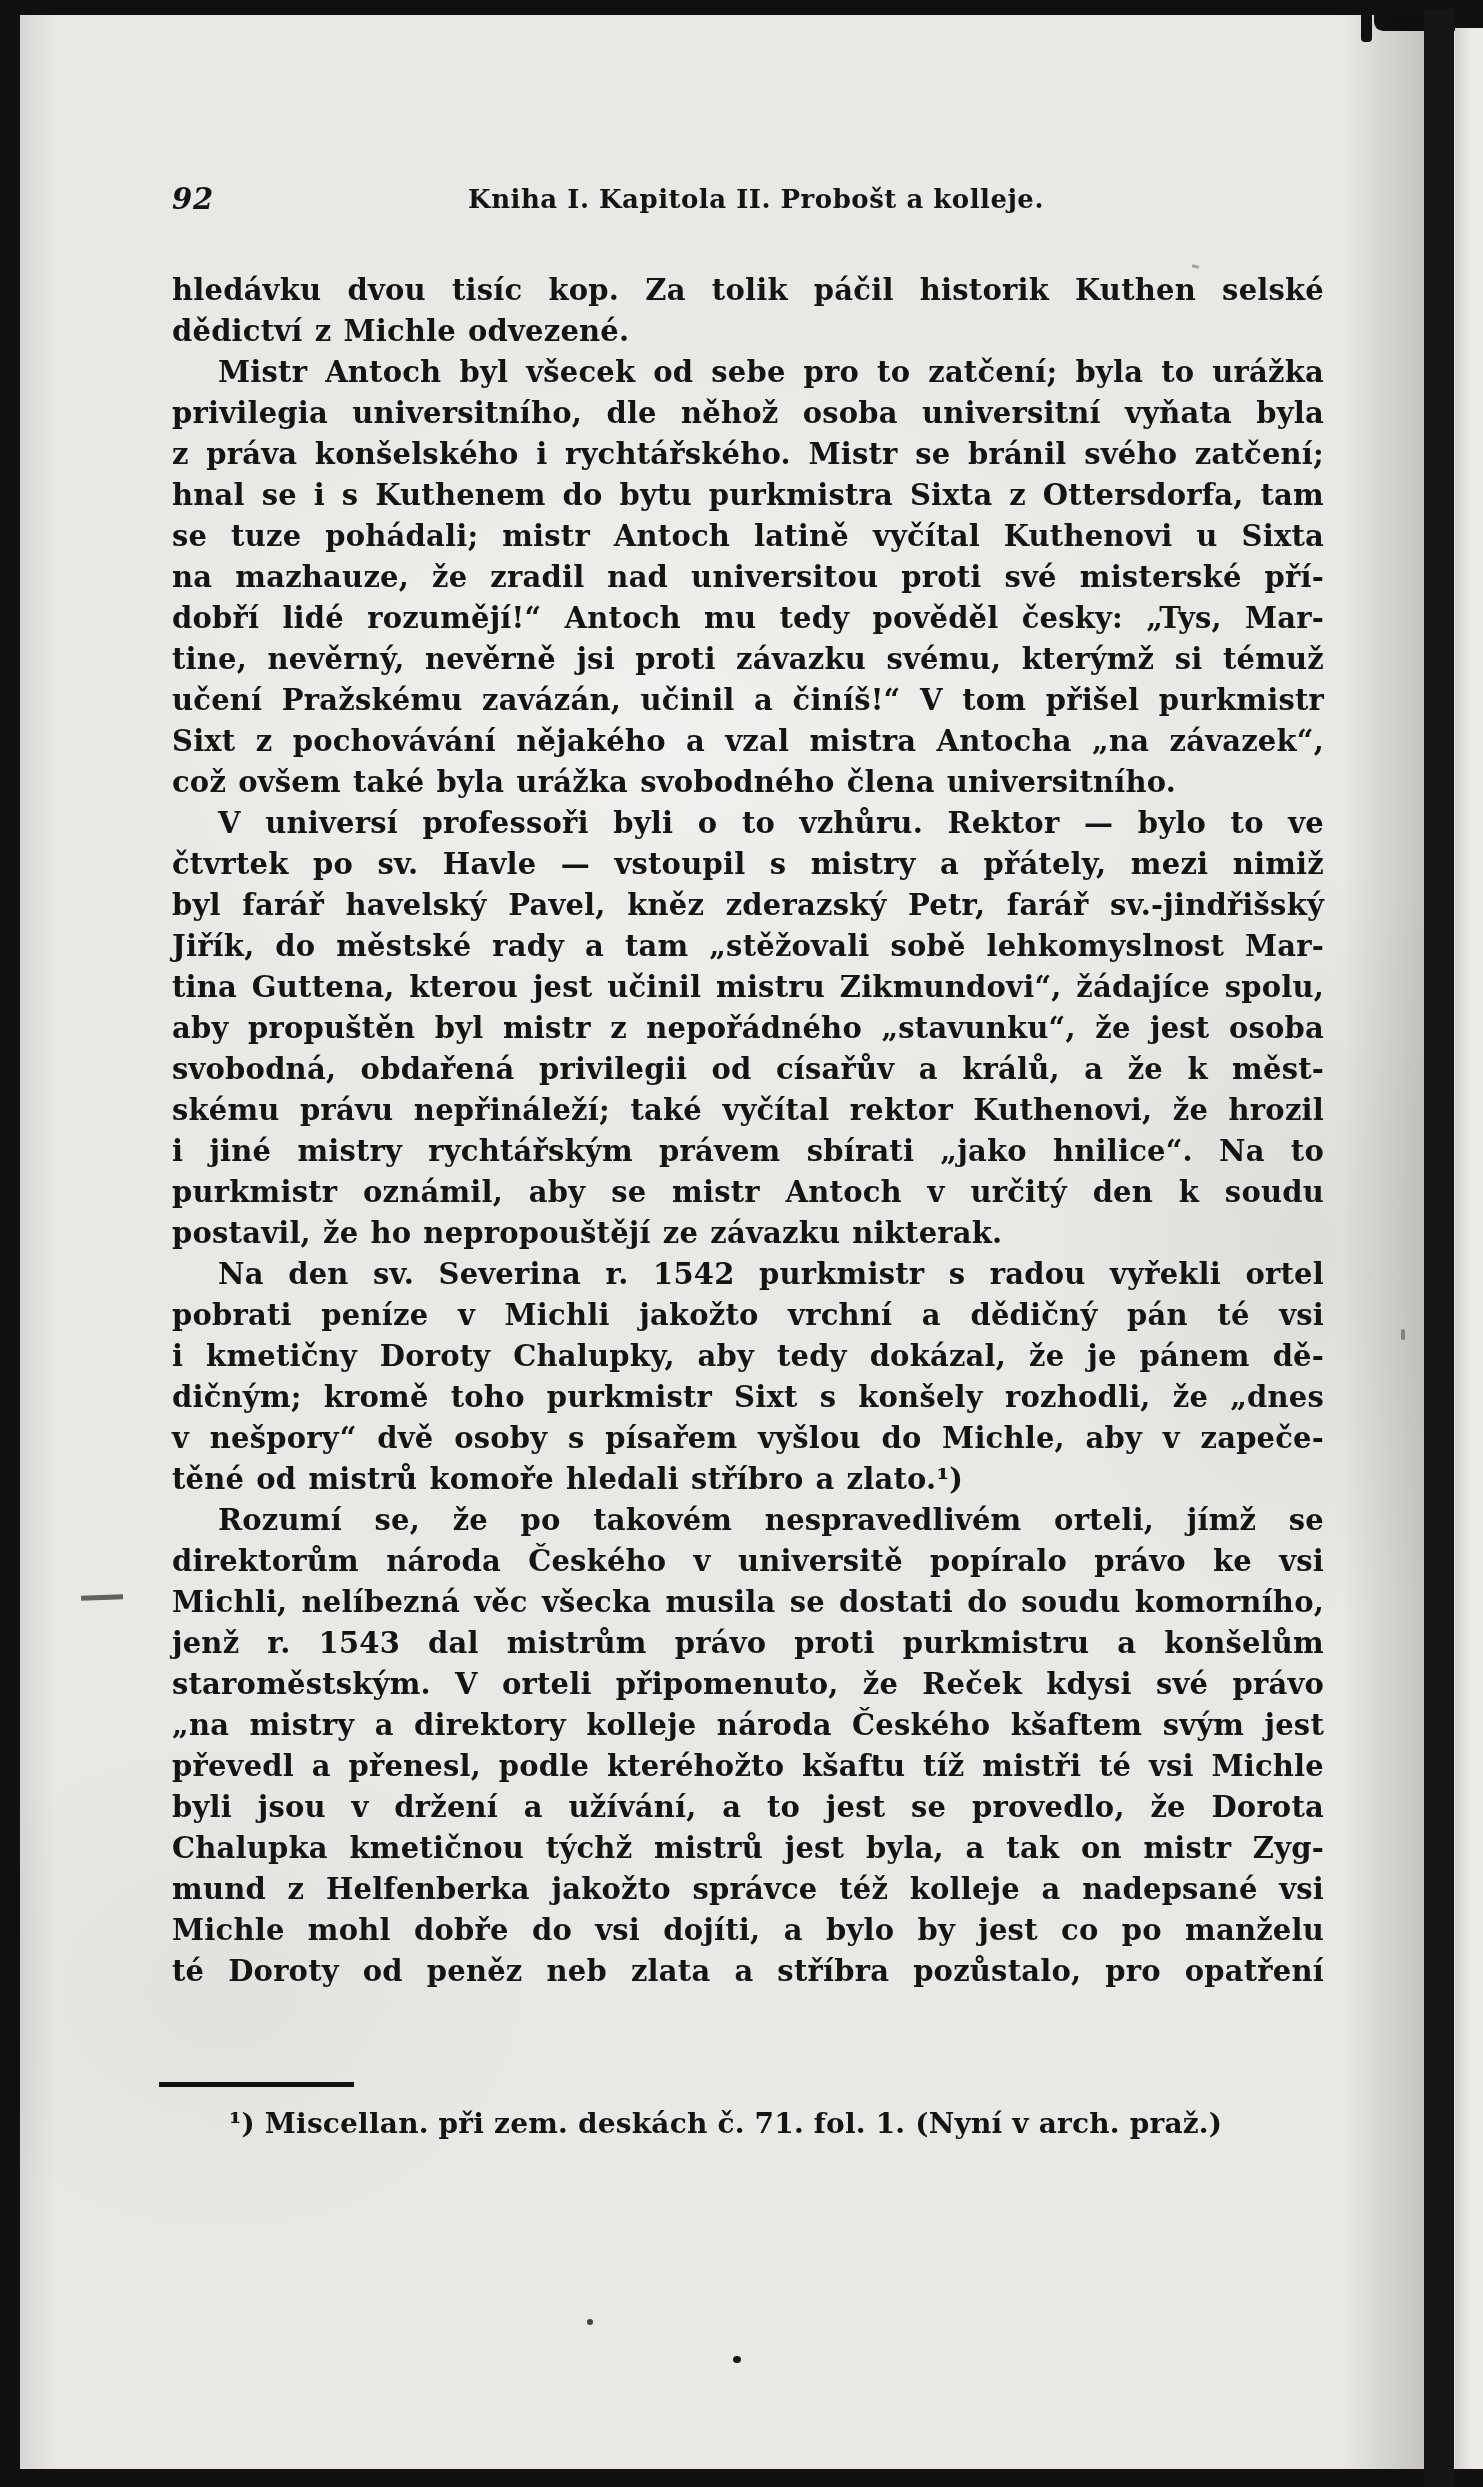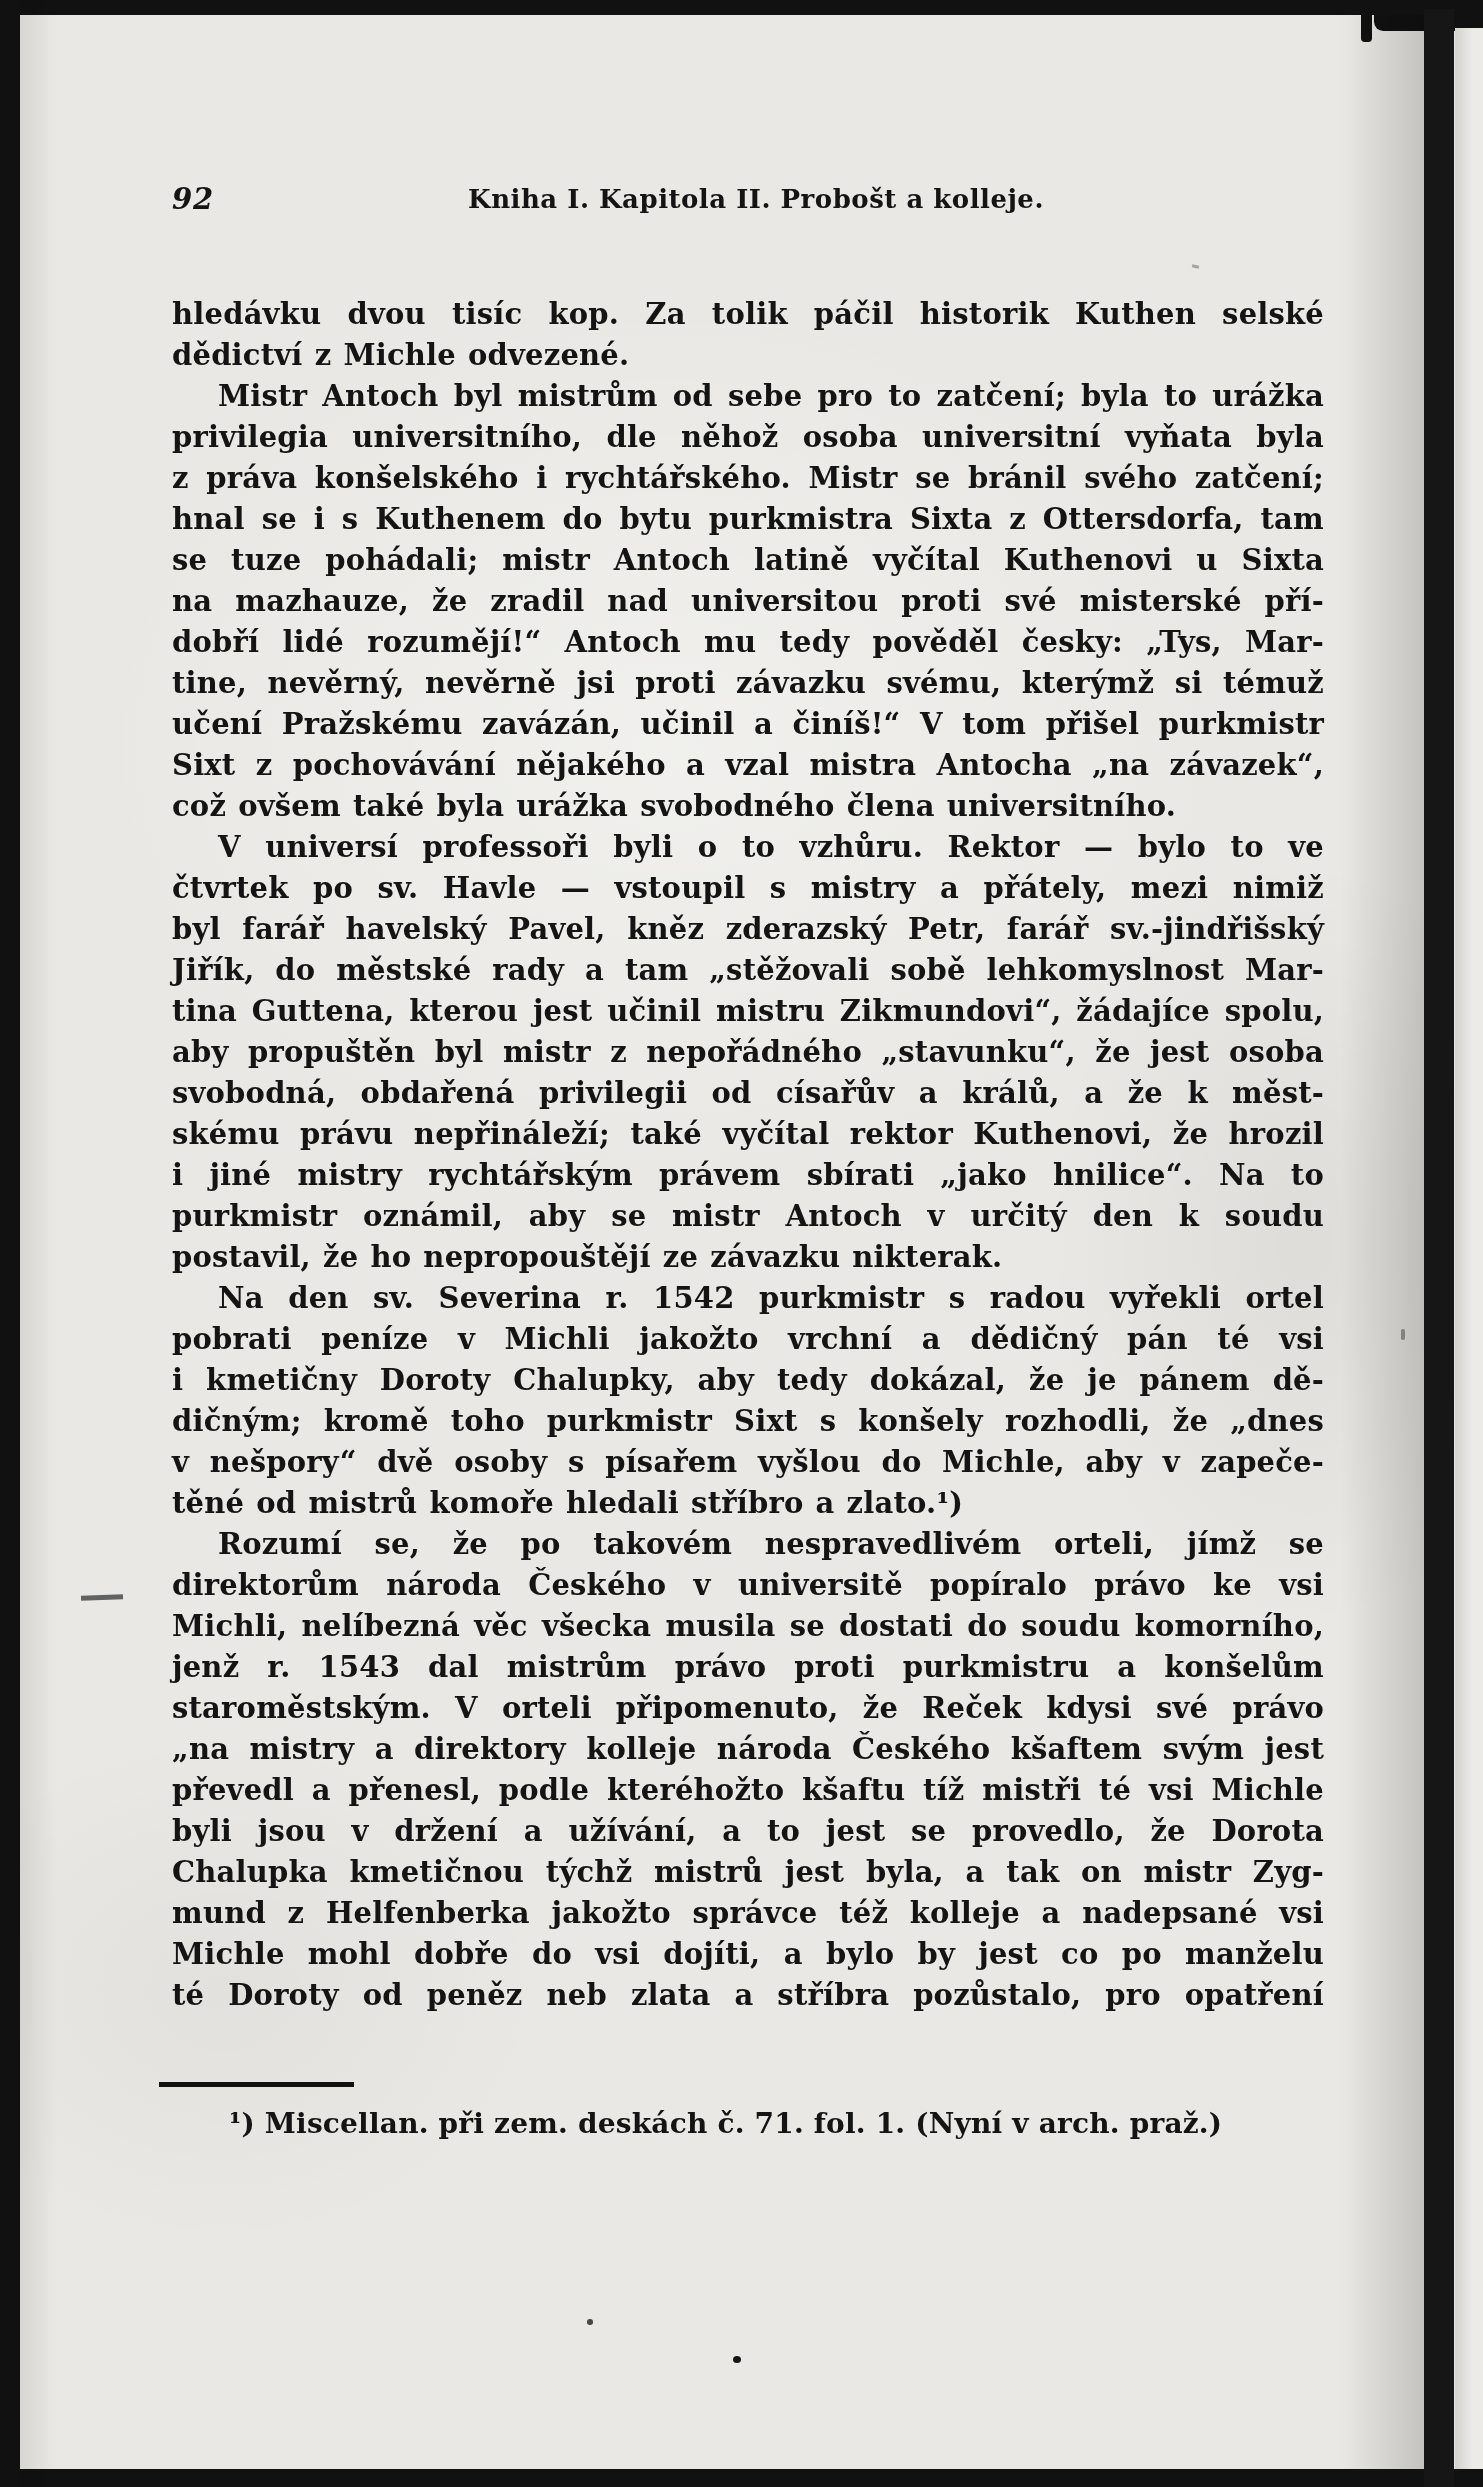--- a/index.html
+++ b/index.html
@@ -31,21 +31,21 @@
     background:linear-gradient(to right,rgba(0,0,0,0.08),rgba(0,0,0,0));}
 
   
   .content{position:absolute;left:172px;top:0;width:1152px;}
   .running-head{position:absolute;left:0;top:182px;width:1152px;height:37px;}
   .page-num{position:absolute;left:0;top:0;font-size:29px;font-weight:bold;letter-spacing:0.9px;font-style:italic;}
   .head-title{position:absolute;left:16px;right:0;top:1.8px;text-align:center;
     font-size:26px;font-weight:bold;letter-spacing:0.5px;}
 
   .body-text{position:absolute;left:0;top:270px;width:1152px;font-size:29px;font-weight:bold;
-    letter-spacing:0.2px;word-spacing:1.8px;margin-top:24px;}
+    letter-spacing:0.2px;word-spacing:1.8px;}
   .line{height:41px;line-height:41px;text-align:justify;text-align-last:justify;text-justify:inter-word;}
   .line.flush-left{text-align-last:left;}
   .line.indent{text-indent:46px;}
 
   .footnote-rule{position:absolute;left:-13px;top:2082px;width:195px;height:4.6px;background:#111;}
   .footnote{position:absolute;left:57px;top:2107px;width:1060px;font-size:28px;font-weight:bold;
     line-height:33px;letter-spacing:0.2px;}
 
   
   .artifact{position:absolute;}
@@ -73,21 +73,21 @@
   <div class="content">
 
     <div class="running-head">
       <span class="page-num">92</span>
       <span class="head-title">Kniha I. Kapitola II. Probošt a kolleje.</span>
     </div>
 
     <div class="body-text">
         <div class="line">hledávku dvou tisíc kop. Za tolik páčil historik Kuthen selské</div>
         <div class="line flush-left">dědictví z Michle odvezené.</div>
-        <div class="line indent">Mistr Antoch byl mistrům od sebe pro to zatčení; byla to urážka</div>
+        <div class="line indent">Mistr Antoch byl všecek od sebe pro to zatčení; byla to urážka</div>
         <div class="line">privilegia universitního, dle něhož osoba universitní vyňata byla</div>
         <div class="line">z práva konšelského i rychtářského. Mistr se bránil svého zatčení;</div>
         <div class="line">hnal se i s Kuthenem do bytu purkmistra Sixta z Ottersdorfa, tam</div>
         <div class="line">se tuze pohádali; mistr Antoch latině vyčítal Kuthenovi u Sixta</div>
         <div class="line">na mazhauze, že zradil nad universitou proti své misterské pří-</div>
         <div class="line">dobří lidé rozumějí!“ Antoch mu tedy pověděl česky: „Tys, Mar-</div>
         <div class="line">tine, nevěrný, nevěrně jsi proti závazku svému, kterýmž si témuž</div>
         <div class="line">učení Pražskému zavázán, učinil a činíš!“ V tom přišel purkmistr</div>
         <div class="line">Sixt z pochovávání nějakého a vzal mistra Antocha „na závazek“,</div>
         <div class="line flush-left">což ovšem také byla urážka svobodného člena universitního.</div>

